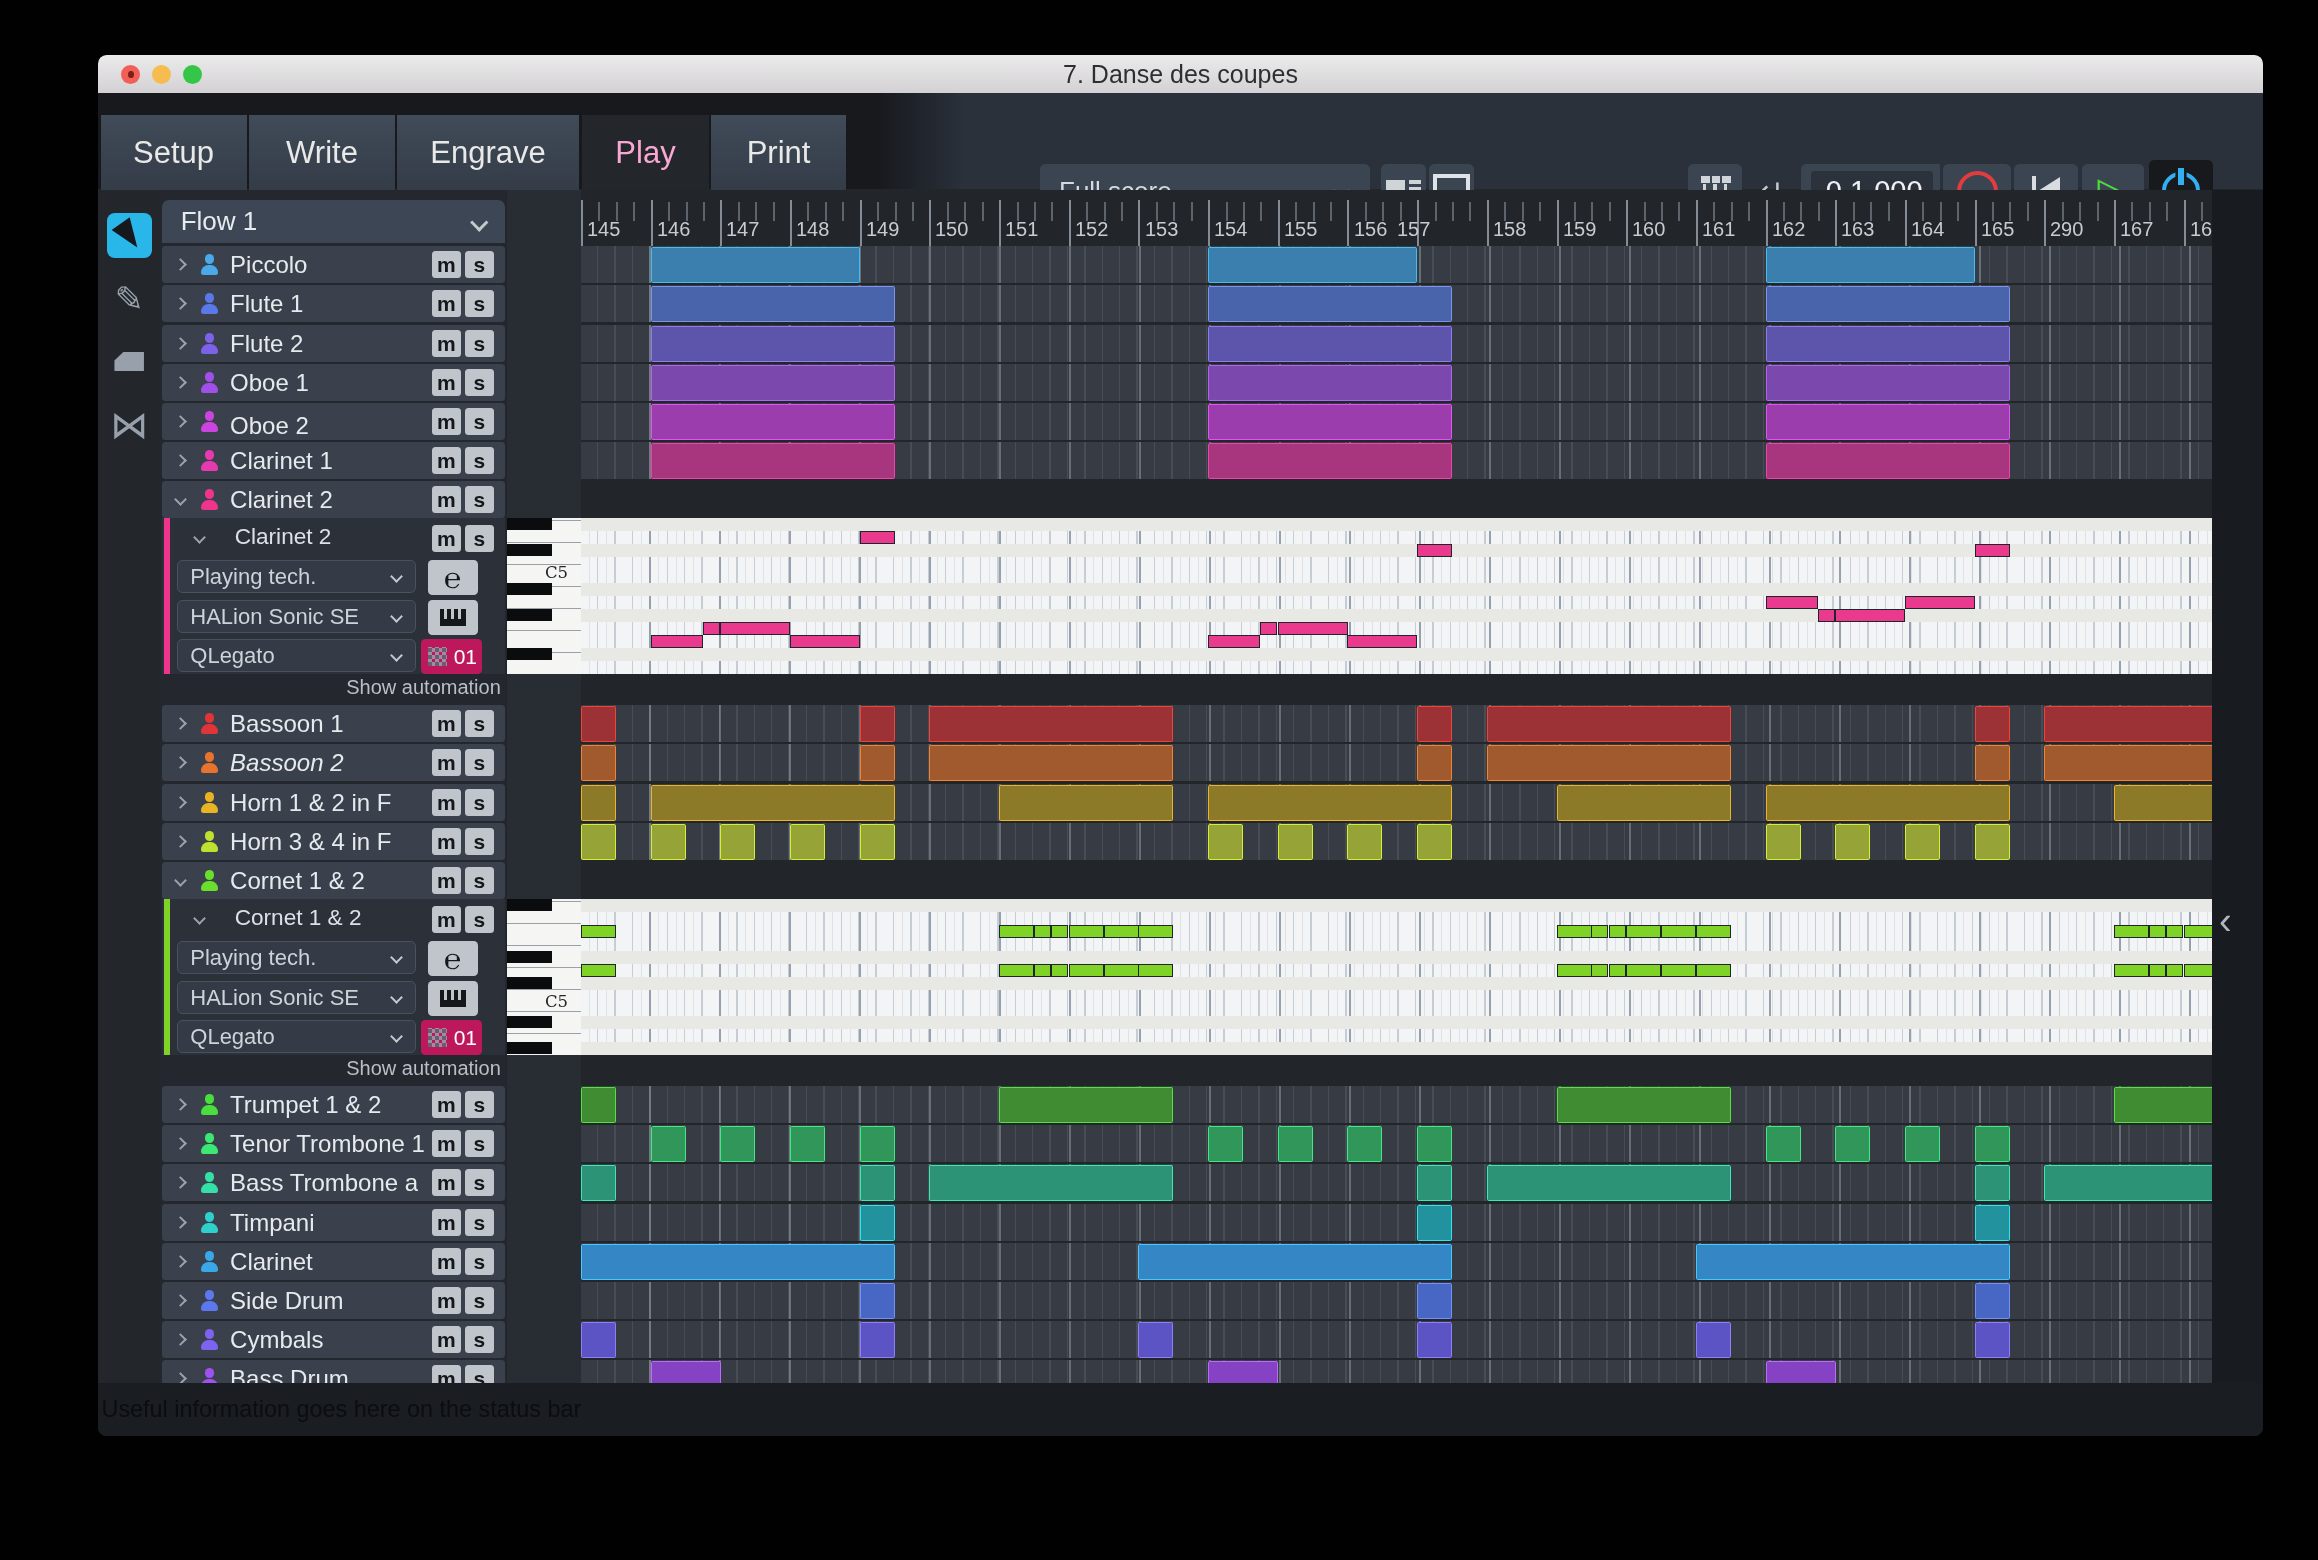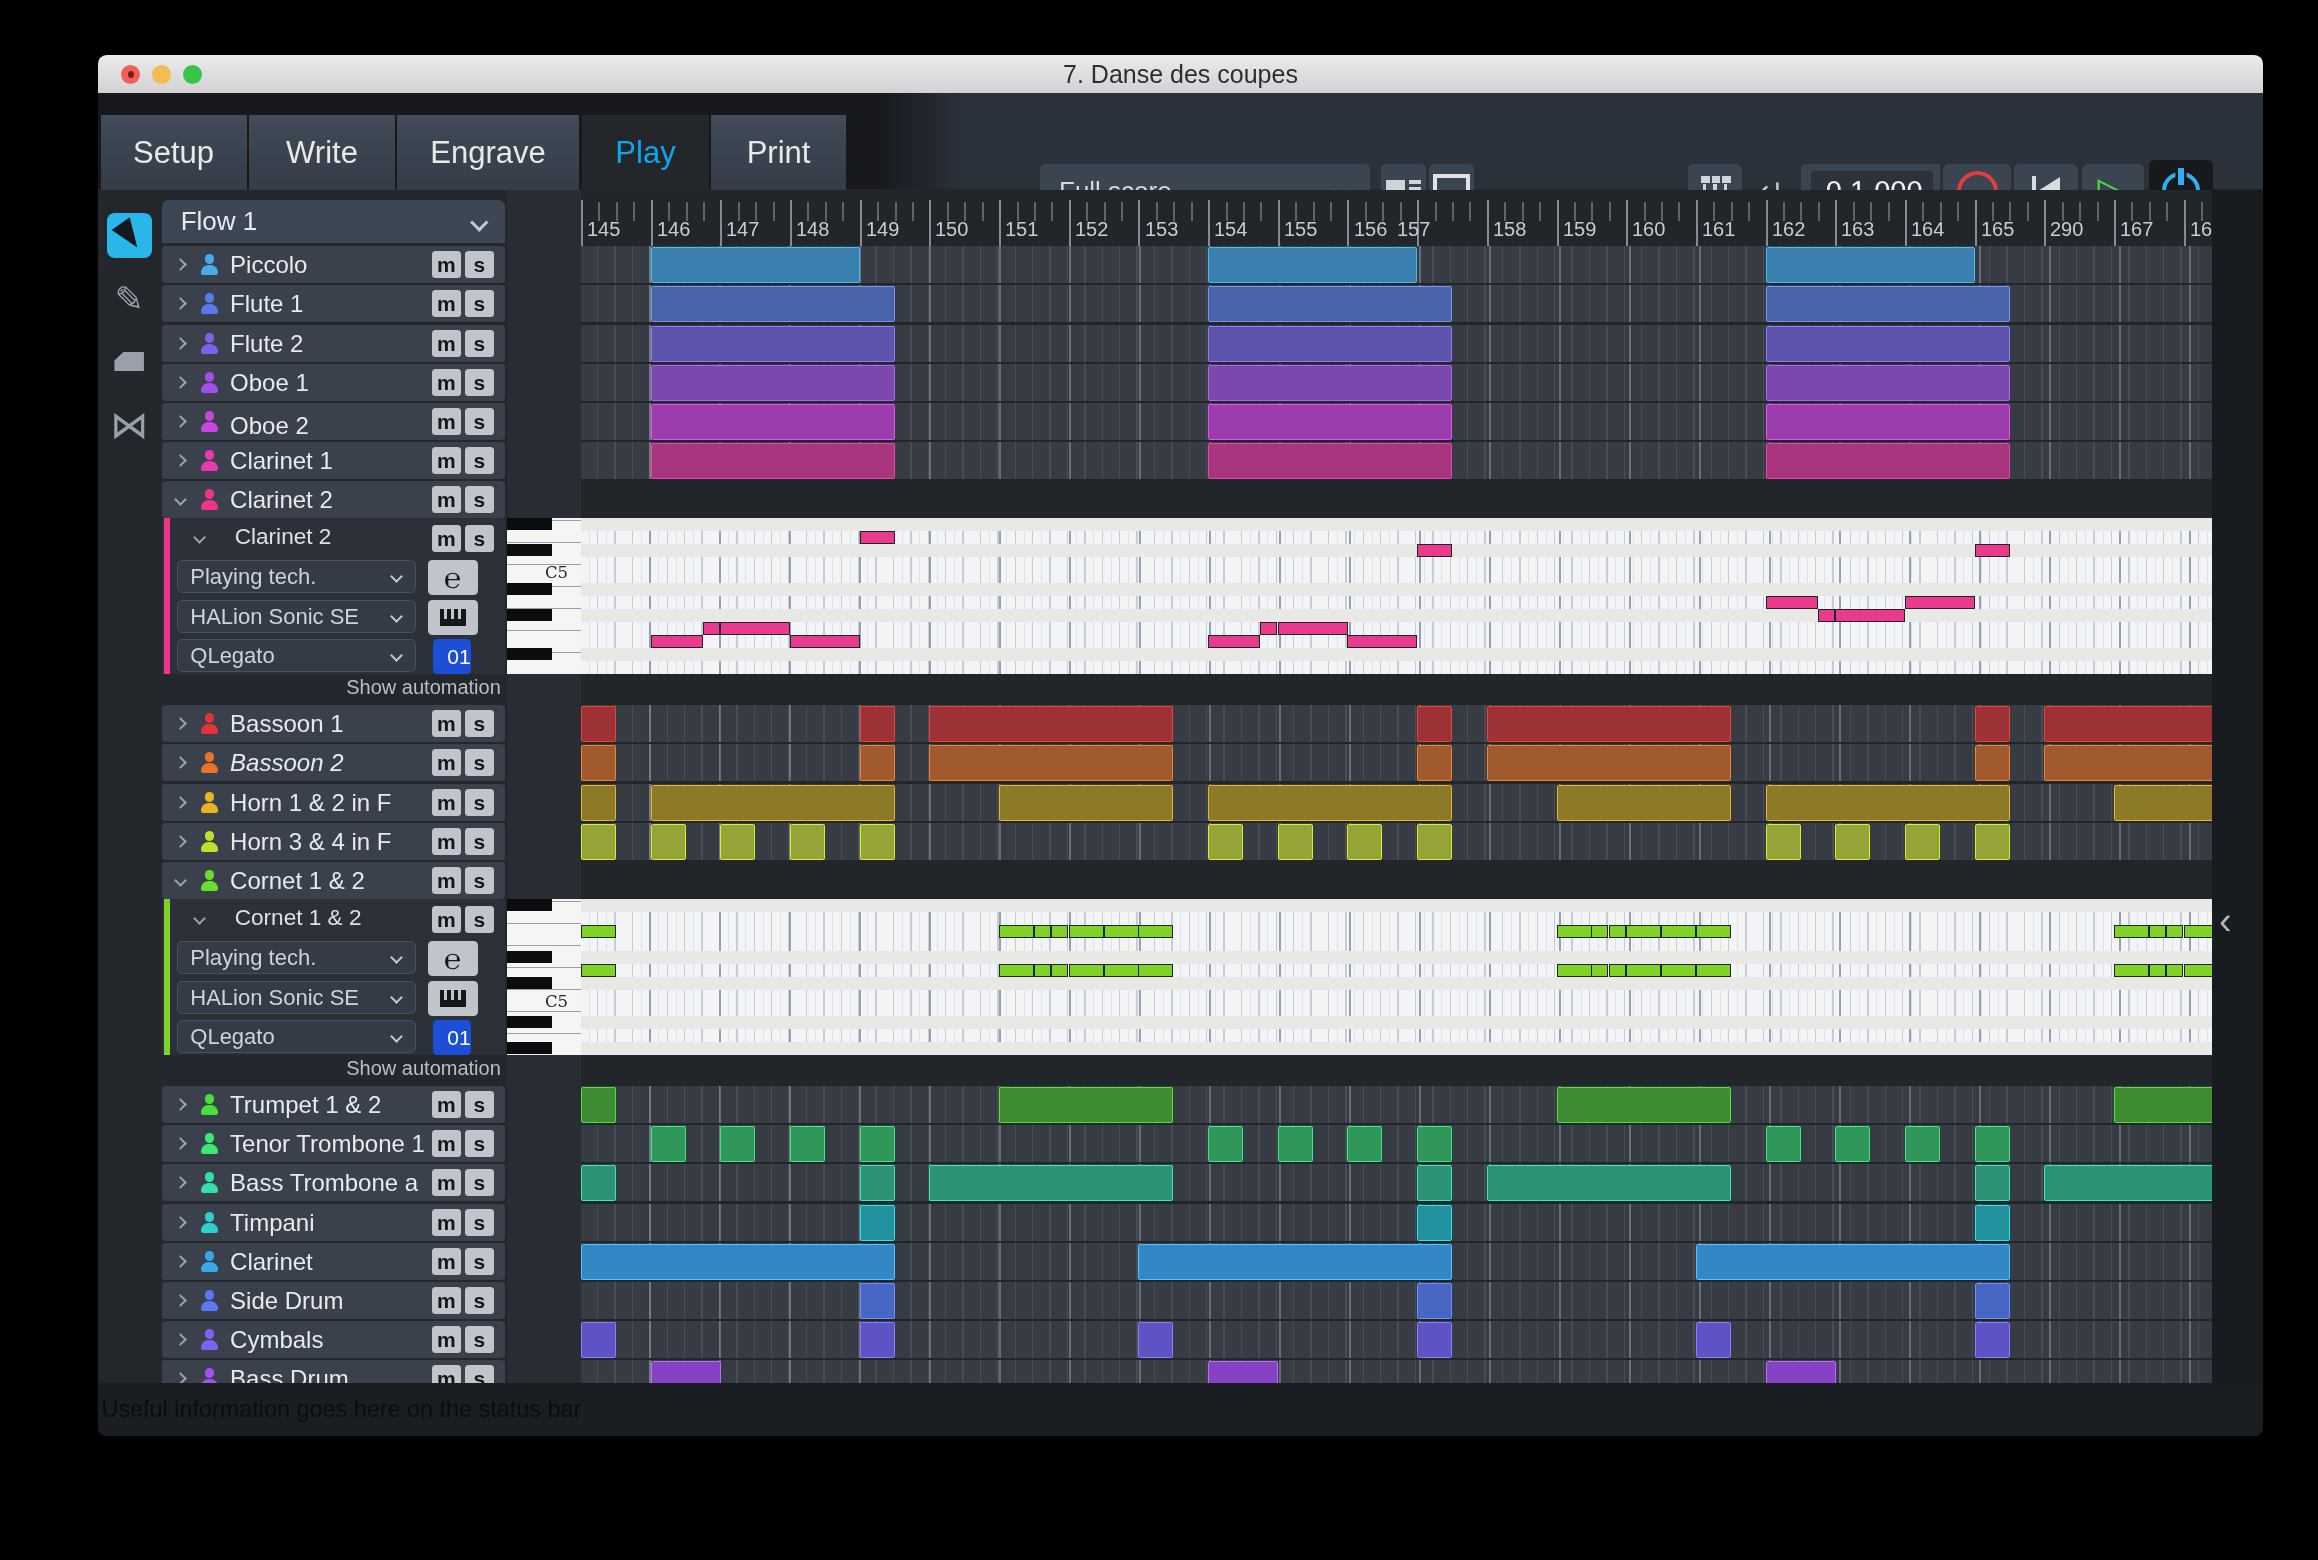--- a/index.html
+++ b/index.html
@@ -16,21 +16,21 @@
   .tl.yel{background:#f5bd4f;}
   .tl.grn{background:#35c649;}
   #title{position:absolute;left:0;right:0;text-align:center;font-size:25px;color:#2e2e30;}
   .caretup{position:absolute;left:1060px;top:45px;width:14px;height:14px;border-left:4.3px solid #5d6670;
            border-top:4.3px solid #5d6670;transform:rotate(45deg);}
   
   #toolbar{position:absolute;left:0;top:38px;width:100%;height:96px;
            background:linear-gradient(90deg,#17191d 0%,#17191d 36%,#2a313b 40%,#2a313b 100%);}
   .tab{position:absolute;top:22px;height:75px;display:flex;align-items:center;justify-content:center;
        font-size:31px;color:#e9e9e7;background:linear-gradient(#414b59,#333c47);cursor:default;}
-  .tab.active{background:#23272c;color:#0ea5e9;text-align:right;}
+  .tab.active{background:#23272c;color:#f9a8d4;text-align:right;}
   .tselect{position:absolute;left:942px;top:71px;width:330px;height:54px;background:#3b4451;border-radius:5.2px;
            display:flex;align-items:center;font-size:26px;color:#d6dade;padding-left:19px;box-sizing:border-box;}
   .tbtn{position:absolute;top:71px;height:54px;background:#3b4451;border-radius:5.2px;display:flex;
         align-items:center;justify-content:center;}
   .cv{display:inline-block;width:9.5px;height:9.5px;border-right:3.5px solid #c3c9cf;border-bottom:3.5px solid #c3c9cf;}
   .cv.down{transform:rotate(45deg);}
   .cv.right{transform:rotate(-45deg);}
   .cv.small{width:7px;height:7px;border-width:2.6px;}
   .deskicon{width:35px;height:22.6px;position:relative;}
   .deskicon::before{content:"";position:absolute;left:0;top:0;width:19px;height:10.4px;background:#cfd4d9;}
@@ -73,22 +73,22 @@
   .subrow{position:absolute;left:0;width:100%;height:35px;display:flex;align-items:center;font-size:22.6px;color:#dde1e5;}
   .ddbox{position:absolute;left:15.6px;width:239px;height:33px;background:#343b46;border:1.7px solid #49525e;border-radius:5.2px;
          font-size:22px;color:#cdd3d9;display:flex;align-items:center;padding-left:12px;box-sizing:border-box;}
   .ddbox .cv{position:absolute;right:14px;}
   .iconbtn{position:absolute;left:266px;width:50px;height:35px;background:#c0c5cb;border-radius:4.3px;
            display:flex;align-items:center;justify-content:center;color:#15181b;}
   .eglyph{font-size:29px;font-style:italic;font-family:"DejaVu Serif",serif;}
   .pianoicon{width:26px;height:17.4px;background:#15181b;position:relative;}
   .pianoicon::after{content:"";position:absolute;left:4.3px;top:0;width:3.5px;height:10.4px;background:#c0c5cb;
                     box-shadow:7px 0 0 0 #c0c5cb,14px 0 0 0 #c0c5cb;}
-  .gridbtn{position:absolute;left:259px;width:38px;height:35px;background:#1d4ed8;border-radius:4.3px;color:#fff;
-           font-size:21px;display:flex;align-items:center;margin-left:12px;}
+  .gridbtn{position:absolute;left:259px;width:61px;height:35px;background:#be185d;border-radius:4.3px;color:#fff;
+           font-size:21px;display:flex;align-items:center;}
   .griddots{width:19px;height:19px;margin:0 7px 0 7px;background:
      repeating-linear-gradient(0deg,#9aa3ad 0 4.3px,transparent 4.3px 7px),
      repeating-linear-gradient(90deg,#9aa3ad 0 4.3px,transparent 4.3px 7px);
      background-blend-mode:multiply;opacity:.85;}
   .showauto{position:absolute;right:5.2px;width:217px;height:22.6px;font-size:20px;color:#b9bfc6;text-align:right;}
   
   #kbdcol{position:absolute;left:409px;top:135px;width:75px;bottom:53px;background:#282c33;}
   #gridarea{position:absolute;left:483px;top:135px;width:1631px;bottom:53px;background:#22262b;overflow:hidden;}
   #gutter{position:absolute;left:2114px;top:135px;width:51px;bottom:53px;background:#181b1f;}
   .gchev{position:absolute;left:7px;font-size:38px;color:#aeb6be;}

